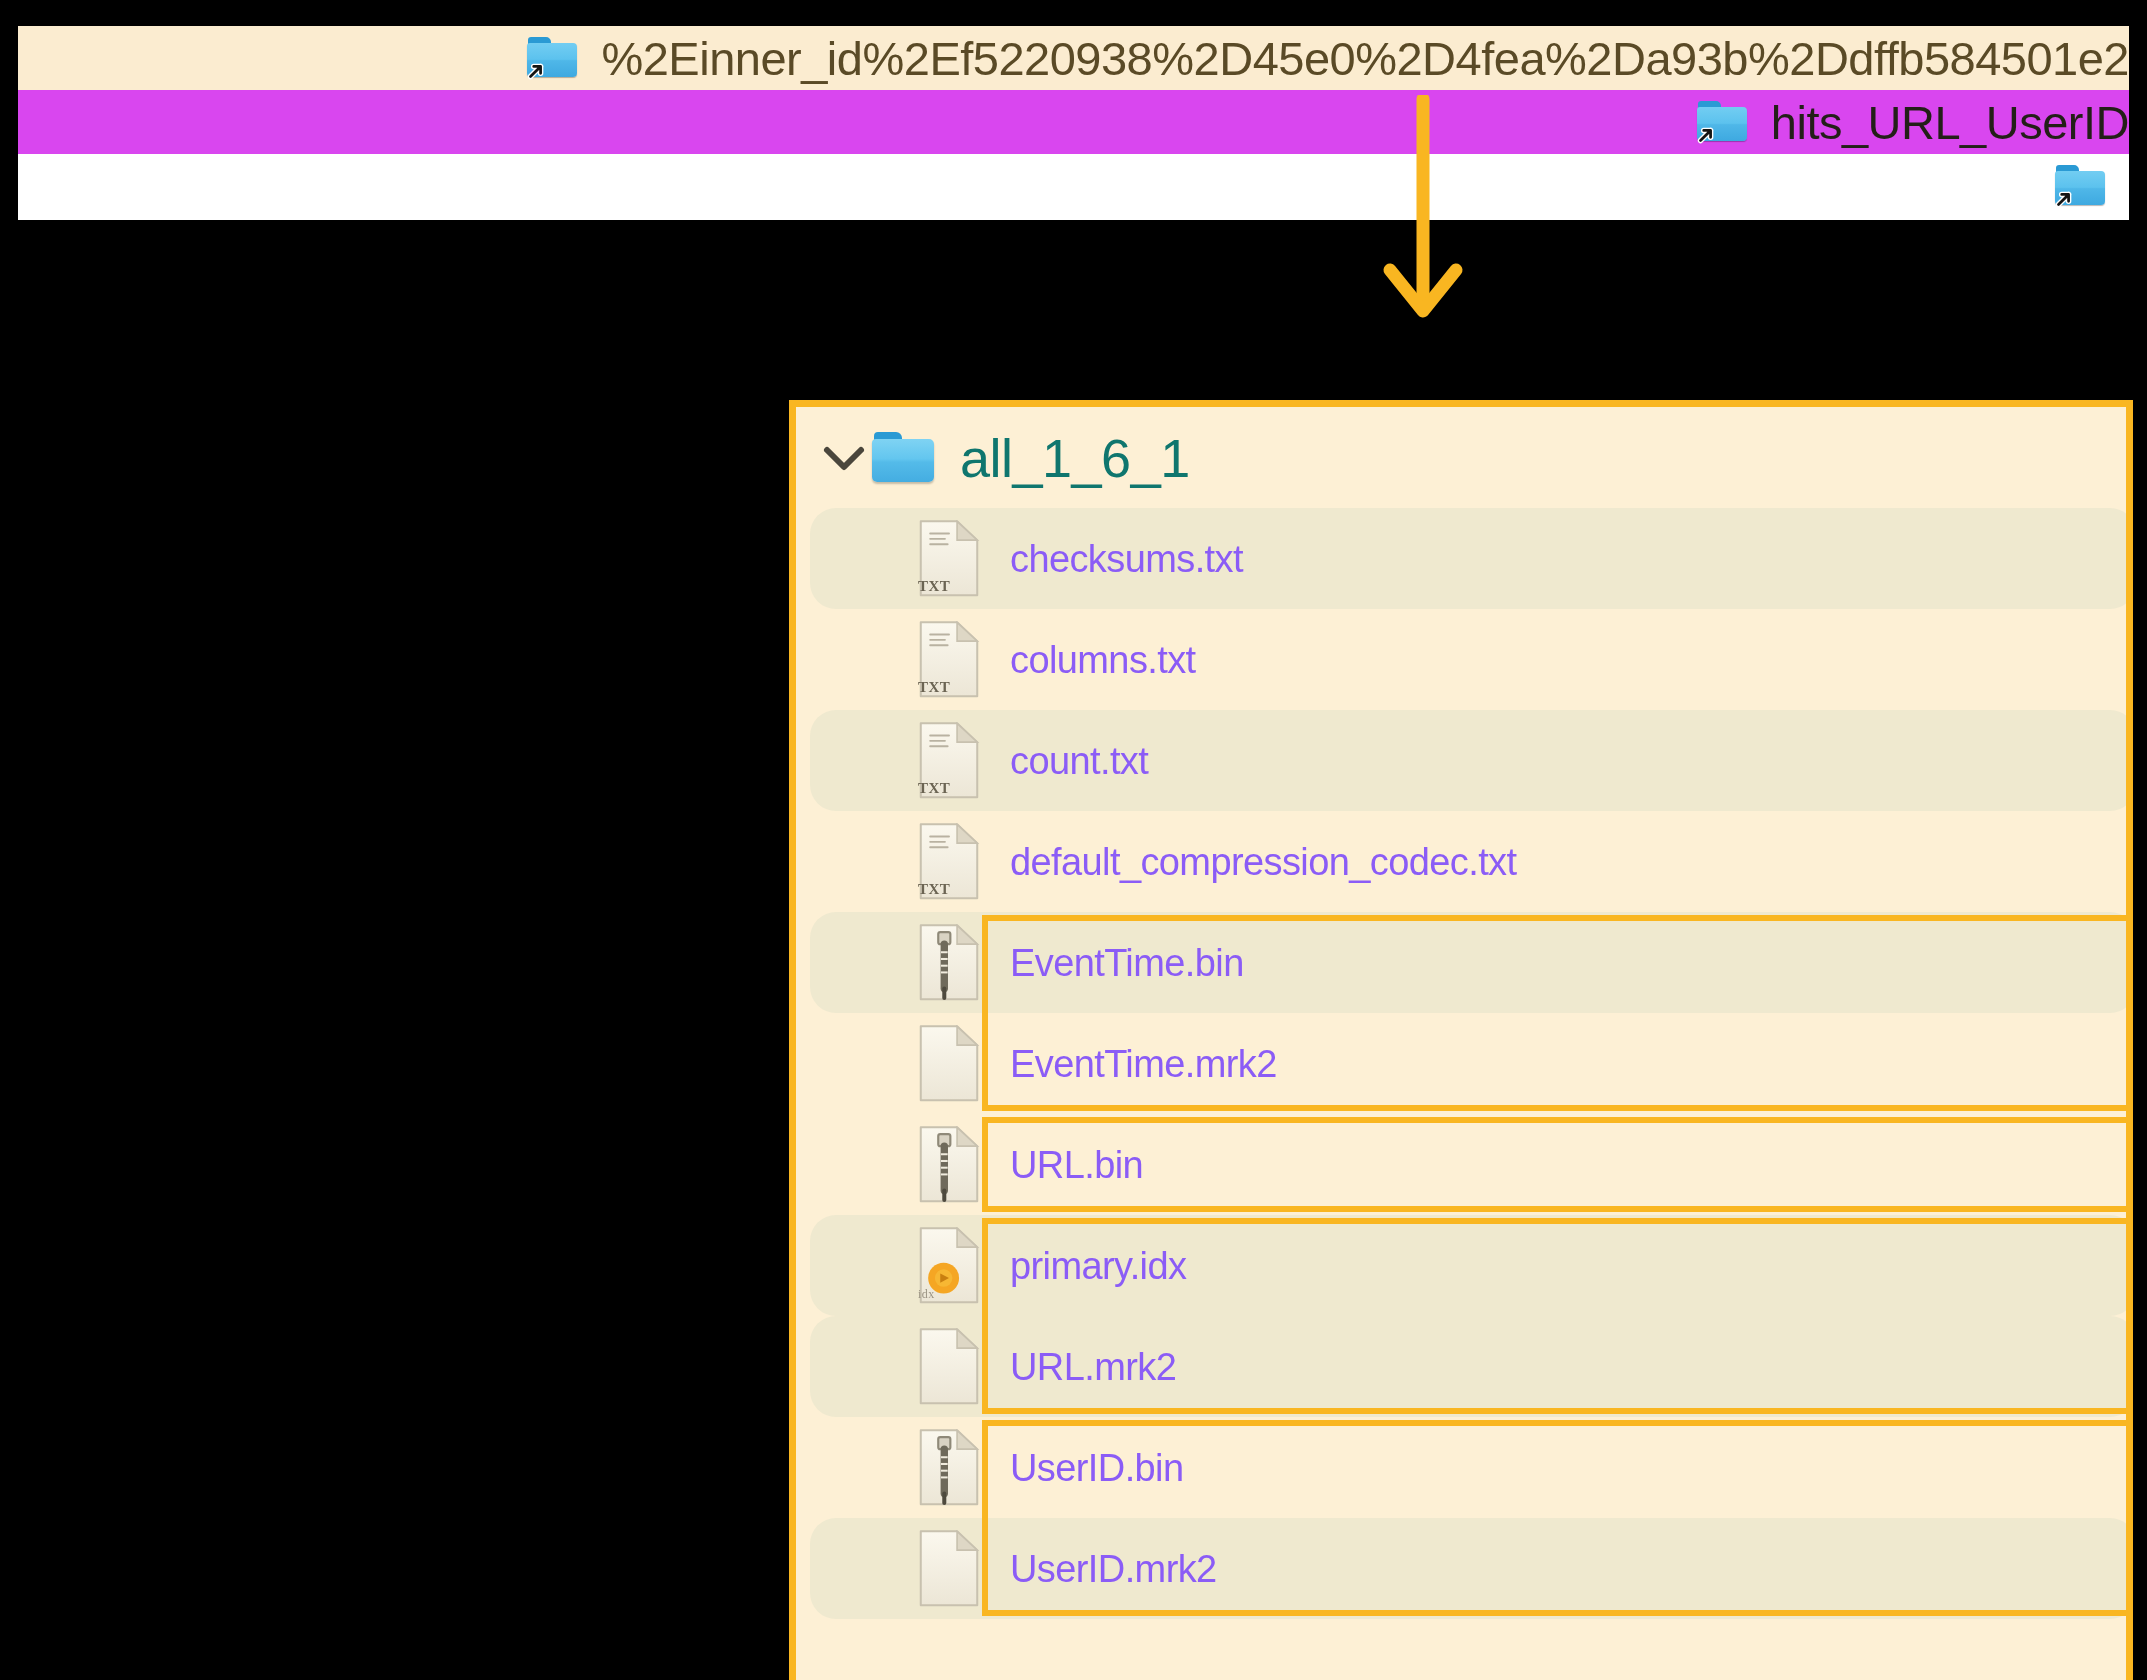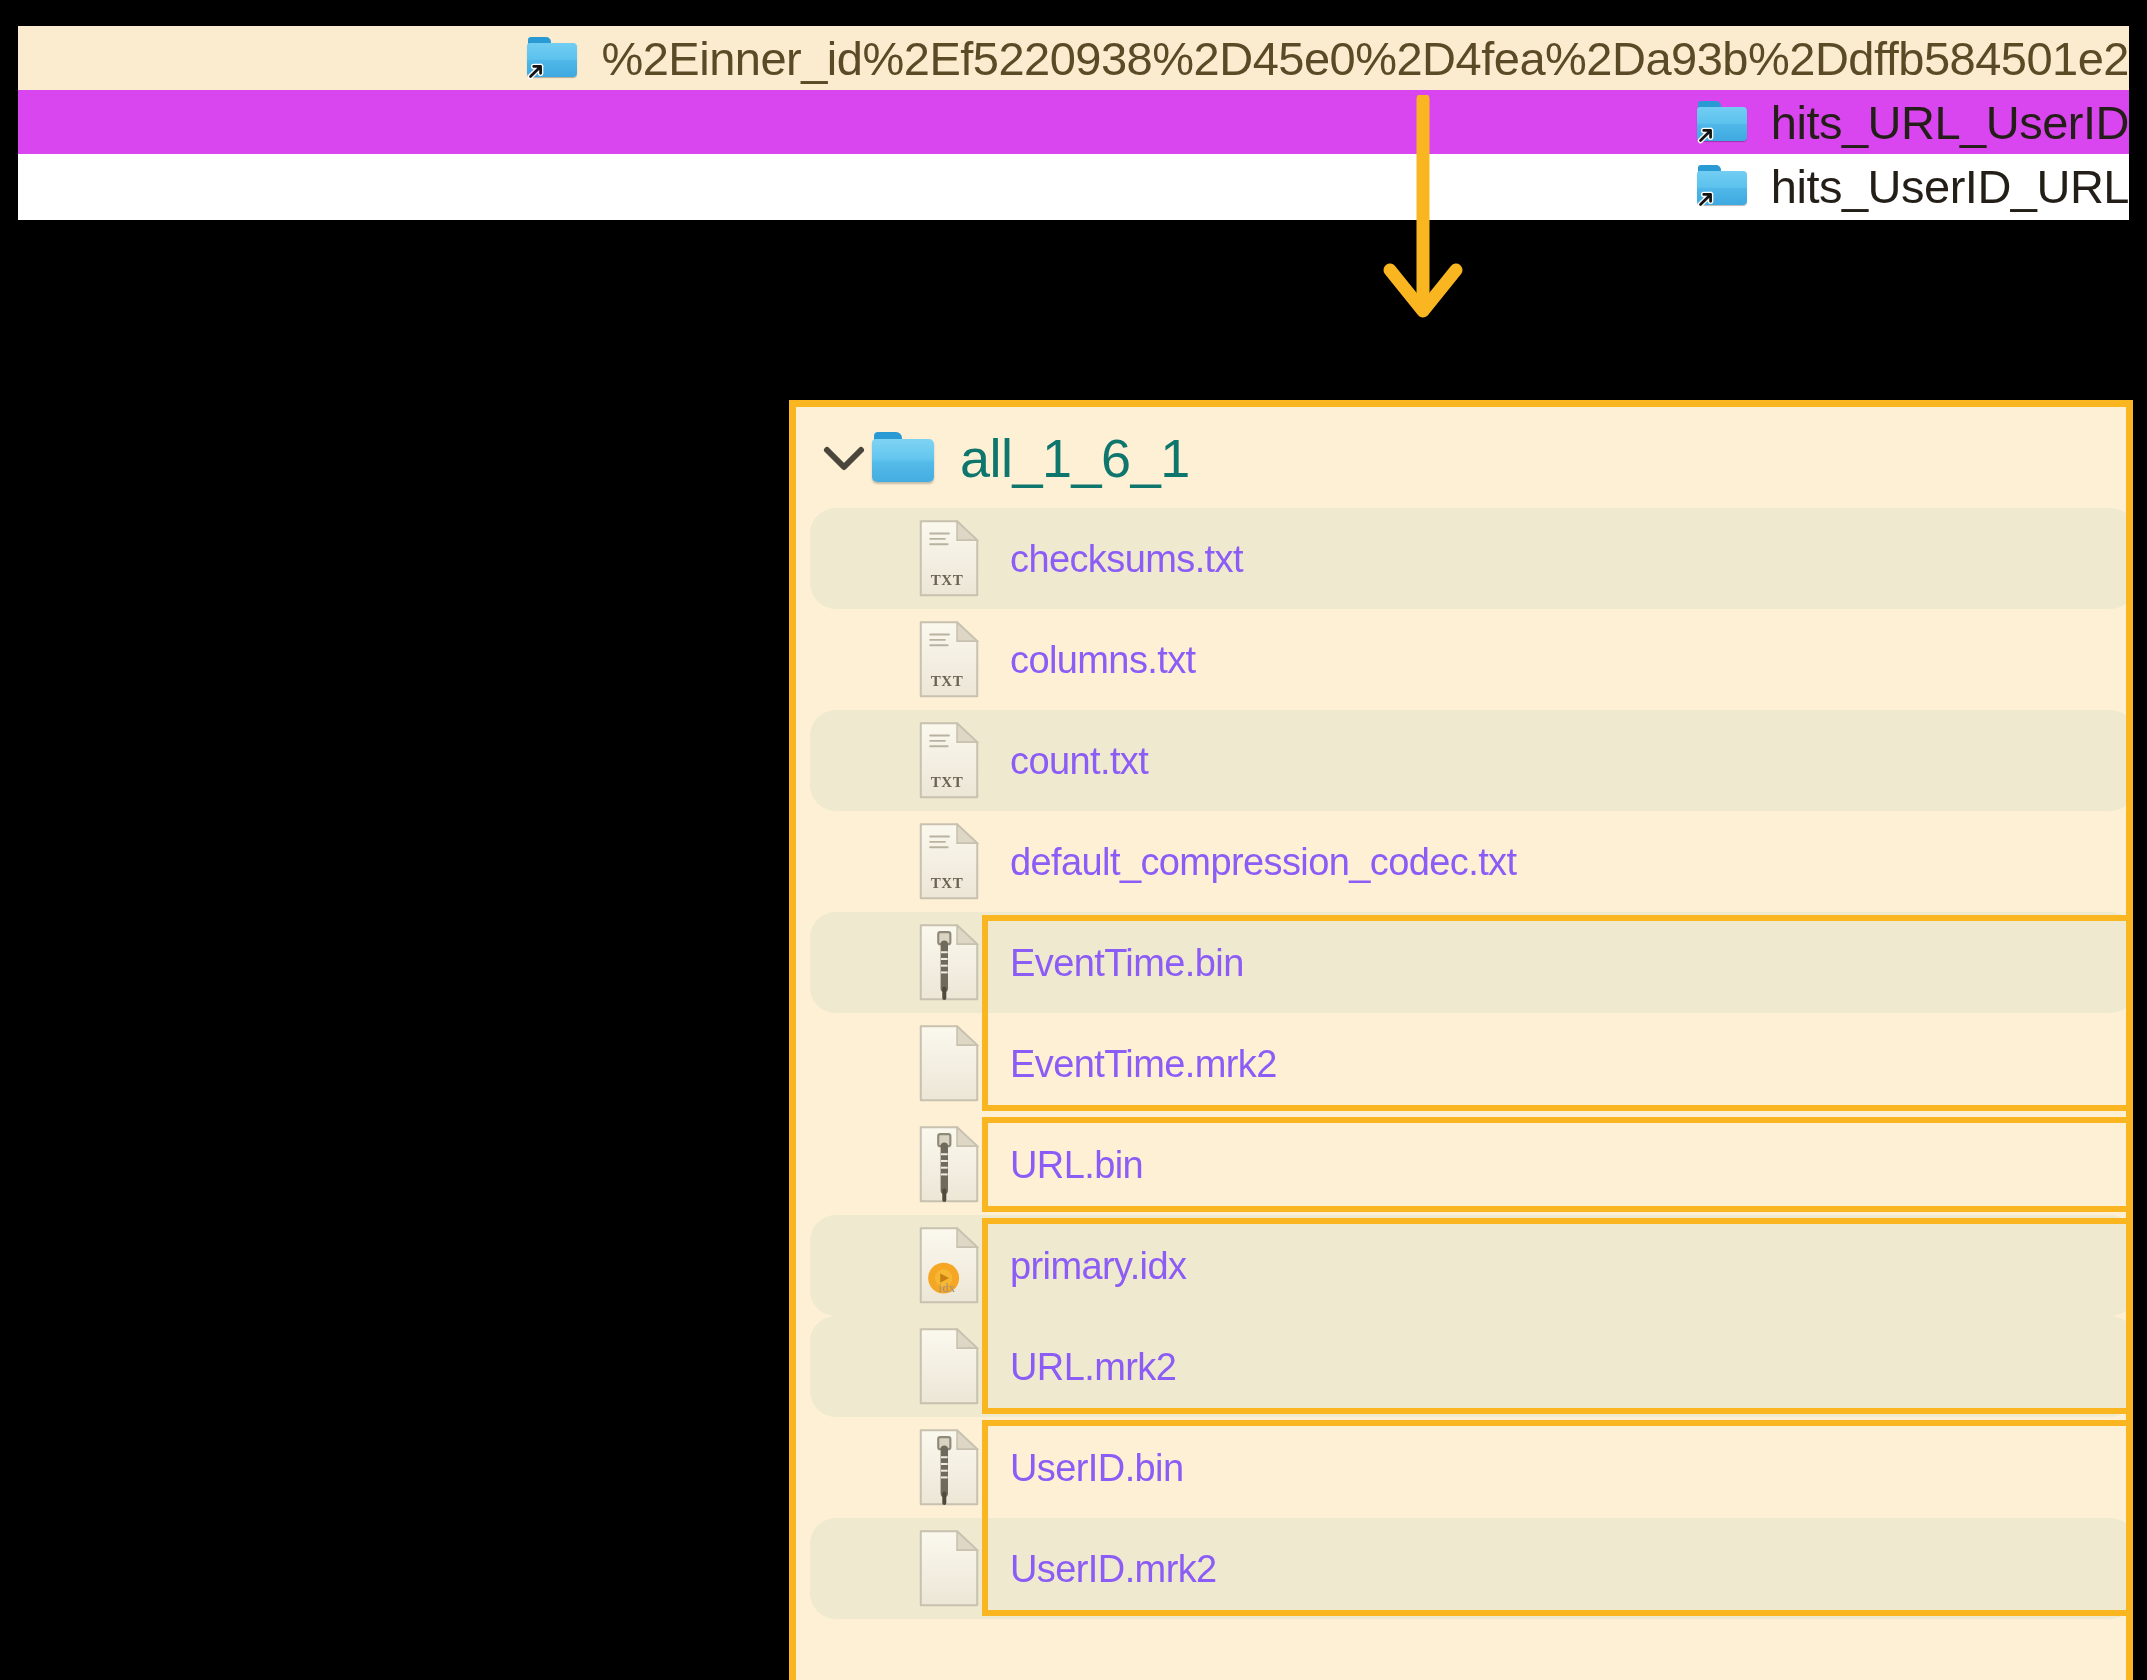--- a/index.html
+++ b/index.html
@@ -89,21 +89,21 @@
     font-size:54px;color:#0f766e;letter-spacing:-0.5px;line-height:1;
   }
 
   
   .file-ico{
     width:62px;height:78px;flex:0 0 auto;margin-left:122px;margin-right:14px;
     position:relative;
   }
   .file-ico svg{display:block;}
   .file-ico .ext{
-    position:absolute;left:0;right:4px;bottom:9px;text-align:center;
+    position:absolute;left:0;right:4px;bottom:3px;
     font-size:15px;font-weight:bold;color:#6b6453;letter-spacing:0.5px;
     font-family:"Liberation Serif","DejaVu Serif",serif;
   }
   .file-ico .ext.small{font-size:12px;font-weight:normal;color:#9b9383;}
 
   .file-name{
     font-size:38px;color:#8b5cf6;letter-spacing:-0.6px;line-height:1;
     padding-left:16px;
   }
 
@@ -145,21 +145,20 @@
     </div>
     <div class="trow plain">
       <span class="folder-ico">
       <span class="tab"></span>
         <span class="body"></span>
       <svg class="alias" viewBox="0 0 24 24">
         <path d="M6 18 L17 7 M17 7 L9.5 7 M17 7 L17 14.5" stroke="#ffffff" stroke-width="6" stroke-linecap="round" stroke-linejoin="round" fill="none"></path>
         <path d="M6 18 L17 7 M17 7 L9.5 7 M17 7 L17 14.5" stroke="#141414" stroke-width="3" stroke-linecap="round" stroke-linejoin="round" fill="none"></path>
       </svg>
     </span>
-      <span class="tlabel">hits_UserID_URL</span>
     </div>
   </div>
 
 <svg id="arrow" viewBox="0 0 160 230">
   <path d="M43 4 L43 200" stroke="#f9b621" stroke-width="13" stroke-linecap="round" fill="none"></path>
   <path d="M10 175 L43 216 L76 175" stroke="#f9b621" stroke-width="13" stroke-linecap="round" stroke-linejoin="round" fill="none"></path>
 </svg>
 
 <div id="tree-panel">
   <div id="tree-rows">

